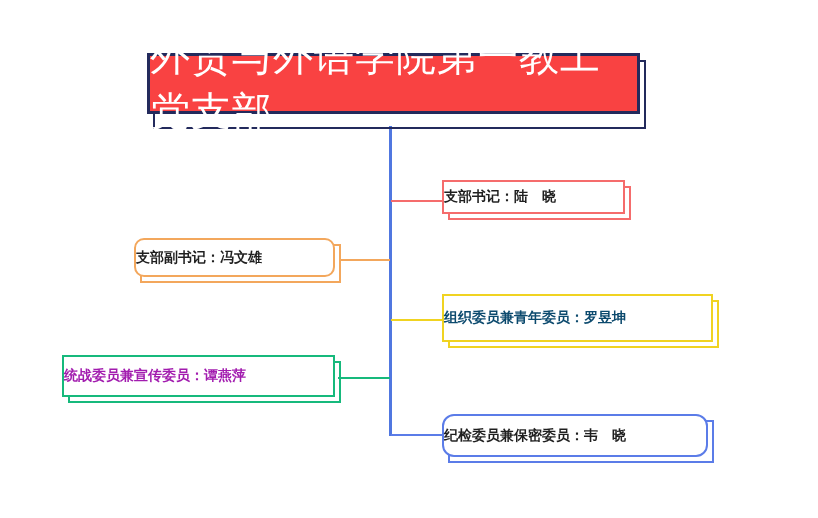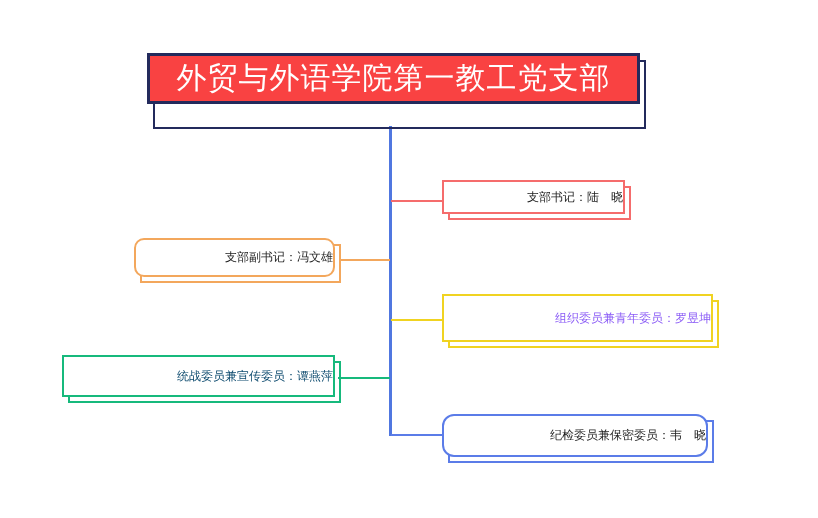--- a/index.html
+++ b/index.html
@@ -20,53 +20,54 @@
     position: absolute;
     left: 153px; top: 60px;
     width: 493px; height: 69px;
     border: 2px solid #232a5c;
     box-sizing: border-box;
     background: transparent;
   }
   .root-node {
     position: absolute;
     left: 147px; top: 53px;
-    width: 493px; height: 51px;
+    width: 493px; height: 61px;
     box-sizing: border-box;
     border: 3px solid #232a5c;
     background: #f94242;
     display: flex;
     align-items: center;
     justify-content: center;
-    font-size: 30px;
+    font-size: 40px;
     color: #ffffff;
     letter-spacing: 1px;
     cursor: default;
     z-index: 3;
   }
   
   .node-shadow {
     position: absolute;
     box-sizing: border-box;
     border: 2px solid;
     background: transparent;
     z-index: 1;
   }
   .node {
     position: absolute;
     box-sizing: border-box;
     border: 2px solid;
     background: #ffffff;
     display: flex;
     align-items: center;
-    justify-content: flex-end;
-    font-size: 12px;
+    justify-content: flex-start;
+    font-size: 14px;
     color: #1f1f1f;
     z-index: 2;
     white-space: nowrap;
+    font-weight: bold;
   }
   
   .line {
     position: absolute;
     z-index: 0;
   }
   .trunk  { left: 389px; top: 126px; width: 3px; height: 310px; }
   .edge-0 { left: 391px; top: 200px; width: 52px; height: 2px; }
   .edge-1 { left: 340px; top: 259px; width: 50px; height: 2px; }
   .edge-2 { left: 391px; top: 319px; width: 52px; height: 2px; }
@@ -106,26 +107,26 @@
   <div class="node n0" style="border-color: rgb(245, 108, 108); color: rgb(31, 31, 31);">
     <span>支部书记：陆　晓</span>
   </div>
 
   <div class="node-shadow s1" style="border-color: rgb(243, 167, 92);"></div>
   <div class="node n1" style="border-color: rgb(243, 167, 92); color: rgb(31, 31, 31);">
     <span>支部副书记：冯文雄</span>
   </div>
 
   <div class="node-shadow s2" style="border-color: rgb(240, 211, 33);"></div>
-  <div class="node n2" style="border-color: rgb(240, 211, 33); color: #8b5cf6; padding-left: 16px;">
+  <div class="node n2" style="border-color: rgb(240, 211, 33); color: #0c4a6e;">
     <span>组织委员兼青年委员：罗昱坤</span>
   </div>
 
   <div class="node-shadow s3" style="border-color: rgb(22, 185, 124);"></div>
-  <div class="node n3" style="border-color: rgb(22, 185, 124); color: #0c4a6e;">
+  <div class="node n3" style="border-color: rgb(22, 185, 124); color: #a21caf;">
     <span>统战委员兼宣传委员：谭燕萍</span>
   </div>
 
   <div class="node-shadow s4" style="border-color: rgb(91, 124, 232);"></div>
   <div class="node n4" style="border-color: rgb(91, 124, 232); color: rgb(31, 31, 31);">
     <span>纪检委员兼保密委员：韦　晓</span>
   </div>
 
 </div>
 

